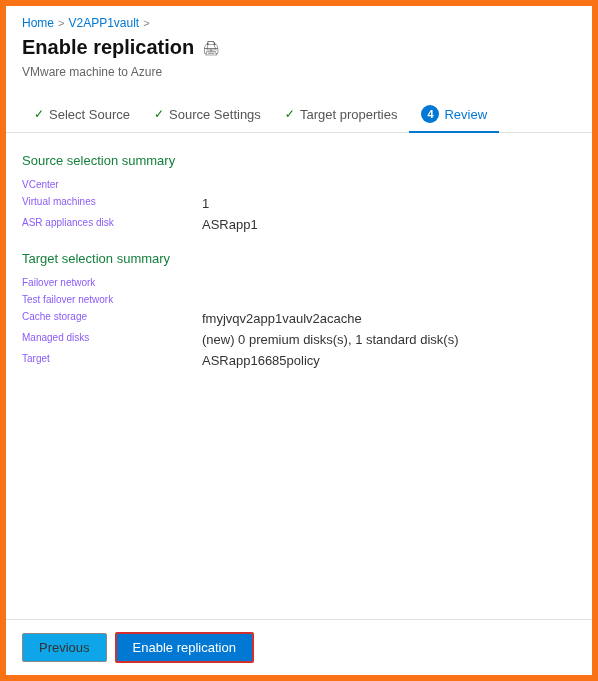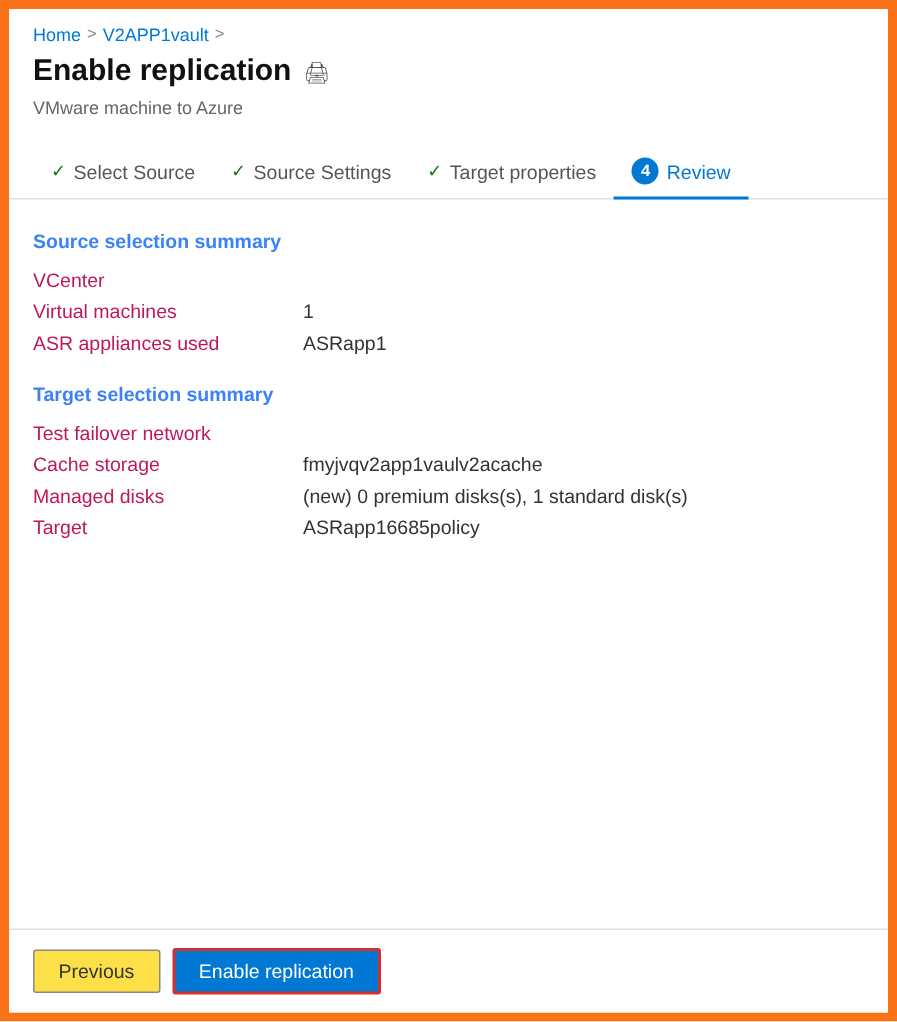--- a/index.html
+++ b/index.html
@@ -115,42 +115,42 @@
       font-weight: 600;
     }
 
     .content-area {
       flex: 1;
       padding: 16px 16px;
       overflow-y: auto;
     }
 
     .section-title {
-      font-weight: 700;
-      font-size: 13px;
-      color: #3b82f6;
+      font-weight: 400;
+      font-size: 13px;
+      color: #15803d;
       margin-bottom: 8px;
       margin-top: 4px;
     }
 
     .summary-table {
       width: 100%;
       margin-bottom: 16px;
     }
 
     .summary-row {
       display: flex;
       padding: 3px 0;
     }
 
     .summary-label {
       width: 180px;
       min-width: 180px;
-      color: #be185d;
-      font-size: 13px;
+      color: #8b5cf6;
+      font-size: 10px;
     }
 
     .summary-value {
       color: #333;
       font-size: 13px;
     }
 
     .footer {
       border-top: 1px solid #e0e0e0;
       padding: 12px 16px;
@@ -162,21 +162,21 @@
 
     .btn {
       padding: 6px 16px;
       font-size: 13px;
       cursor: pointer;
       border-radius: 2px;
       font-family: 'Segoe UI', Arial, sans-serif;
     }
 
     .btn-secondary {
-      background: #fde047;
+      background: #0ea5e9;
       border: 1px solid #8a8886;
       color: #333;
     }
 
     .btn-primary {
       background: #0078d4;
       border: 2px solid #d32f2f;
       color: #fff;
       font-weight: 500;
     }
@@ -224,27 +224,31 @@
     <div class="summary-table">
       <div class="summary-row">
         <span class="summary-label">VCenter</span>
         <span class="summary-value"></span>
       </div>
       <div class="summary-row">
         <span class="summary-label">Virtual machines</span>
         <span class="summary-value">1</span>
       </div>
       <div class="summary-row">
-        <span class="summary-label">ASR appliances used</span>
+        <span class="summary-label">ASR appliances disk</span>
         <span class="summary-value">ASRapp1</span>
       </div>
     </div>
 
     <div class="section-title">Target selection summary</div>
     <div class="summary-table">
+      <div class="summary-row">
+        <span class="summary-label">Failover network</span>
+        <span class="summary-value"></span>
+      </div>
       <div class="summary-row">
         <span class="summary-label">Test failover network</span>
         <span class="summary-value"></span>
       </div>
       <div class="summary-row">
         <span class="summary-label">Cache storage</span>
         <span class="summary-value">fmyjvqv2app1vaulv2acache</span>
       </div>
       <div class="summary-row">
         <span class="summary-label">Managed disks</span>

